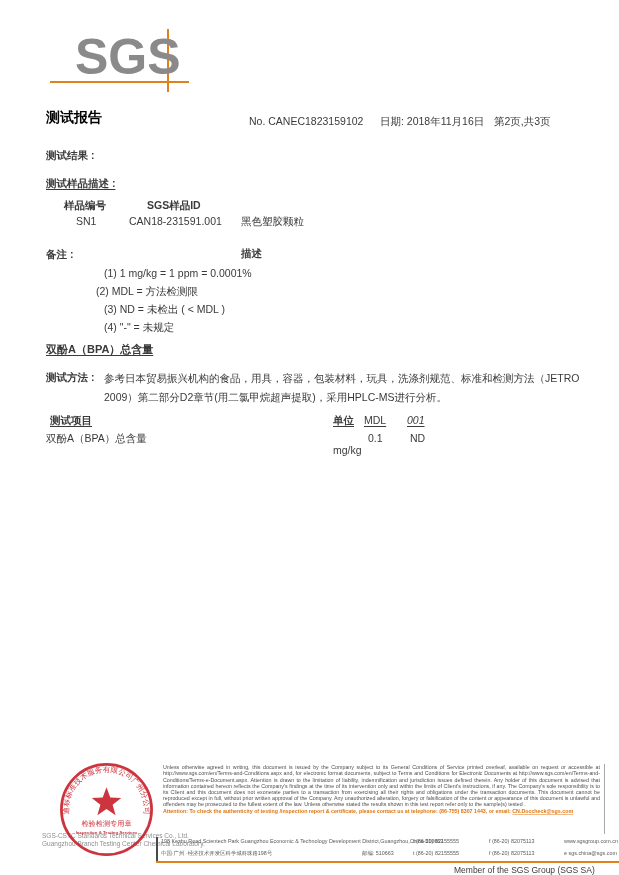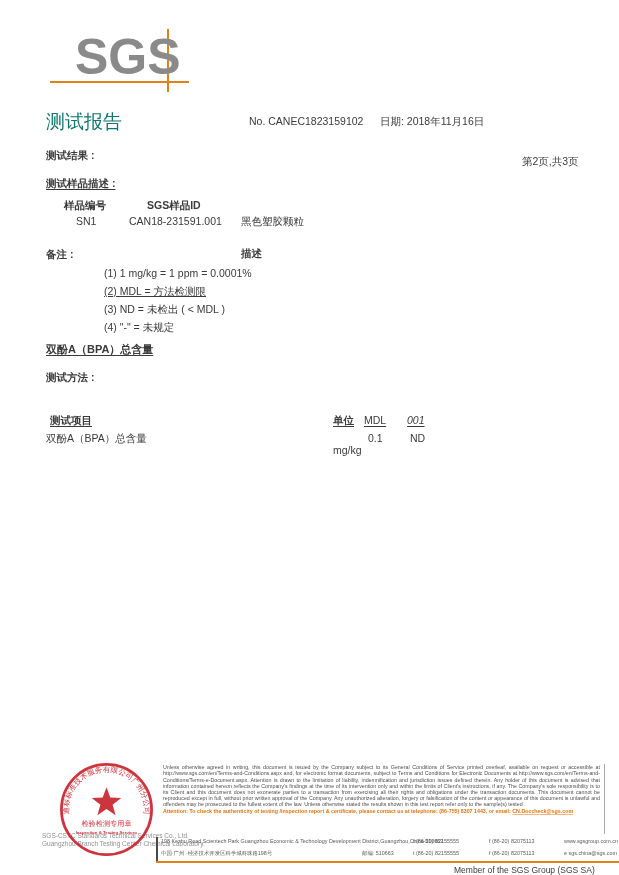--- a/index.html
+++ b/index.html
@@ -15,39 +15,39 @@
   .u { text-decoration:underline; text-underline-offset:2px; }
   .it { font-style:italic; }
 
   
   .logo-hline { left:50px; top:81px; width:139px; height:2px; background:#e0821c; }
   .logo-vline { left:167px; top:29px; width:2px; height:63px; background:#e0821c; }
   .logo-text  { left:75px; top:32px; font-size:50px; line-height:1; font-weight:bold;
                 color:#8a8a8a; letter-spacing:0px; }
 
   
-  .title      { left:46px; top:109px; font-size:19px; font-weight:normal; color:#0f766e; }
+  .title      { left:46px; top:109px; font-size:14px; font-weight:bold; color:#000000; }
   .report-no  { left:217px; top:115px;margin-left:32px; }
   .report-date{ left:380px; top:115px; }
-  .report-page{ left:522px; top:115px;margin-top:40px; }
+  .report-page{ left:494px; top:115px; }
 
   .results-label     { left:46px; top:149px; }
   .sample-desc-label { left:46px; top:177px; }
 
   
   .sh1 { left:64px;  top:199px; }
   .sh2 { left:147px; top:199px; }
   .sh3 { left:241px; top:199px;margin-top:48px; }
   .sv1 { left:76px;  top:215px; }
   .sv2 { left:129px; top:215px; }
   .sv3 { left:241px; top:215px; }
 
   .notes-label { left:46px; top:248px; }
   .note-0 { left:104px; top:267px; }
-  .note-1 { left:104px; top:285px;text-decoration:underline; }
+  .note-1 { left:96px; top:285px; }
   .note-2 { left:104px; top:303px; }
   .note-3 { left:104px; top:321px; }
 
   .bpa-title { left:46px; top:342px; font-size:11px; }
 
   .method-label { left:46px; top:371px; }
   .method-text  { left:104px; top:369px; width:496px; white-space:normal;
                   line-height:19px; }
 
   
@@ -115,20 +115,21 @@
   <div class="abs fs sv3">黑色塑胶颗粒</div>
 
   <div class="abs fs b notes-label">备注 :</div>
   <div class="abs fs note-0">(1) 1 mg/kg = 1 ppm = 0.0001%</div>
   <div class="abs fs note-1">(2) MDL = 方法检测限</div>
   <div class="abs fs note-2">(3) ND = 未检出 ( &lt; MDL )</div>
   <div class="abs fs note-3">(4) "-" = 未规定</div>
 
   <div class="abs b u bpa-title">双酚A（BPA）总含量</div>
   <div class="abs fs b method-label">测试方法 :</div>
+  <div class="abs fs method-text">参考日本贸易振兴机构的食品，用具，容器，包装材料，玩具，洗涤剂规范、标准和检测方法（JETRO 2009）第二部分D2章节(用二氯甲烷超声提取)，采用HPLC-MS进行分析。</div>
 
   <div class="abs fs b u rh-item">测试项目</div>
   <div class="abs fs b u rh-unit">单位</div>
   <div class="abs fs u rh-mdl">MDL</div>
   <div class="abs fs u it rh-001">001</div>
   <div class="abs fs rv-item">双酚A（BPA）总含量</div>
   <div class="abs fs rv-unit">mg/kg</div>
   <div class="abs fs rv-mdl">0.1</div>
   <div class="abs fs rv-val">ND</div>
 

